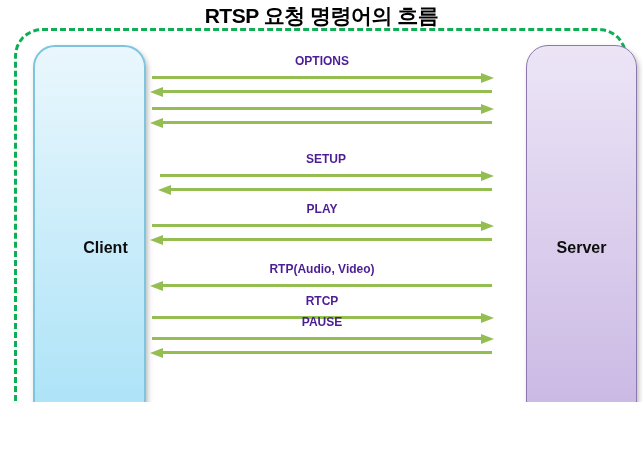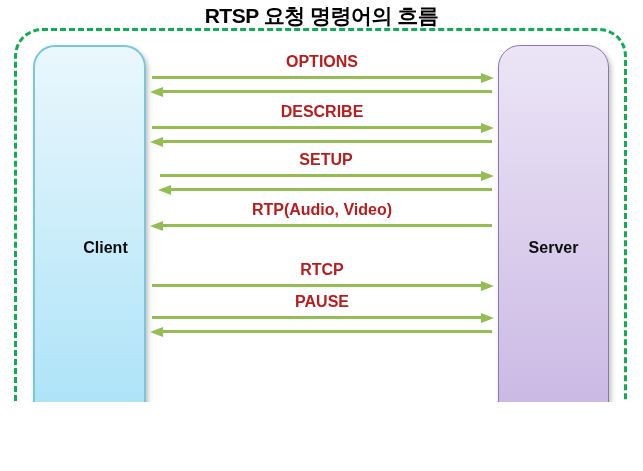--- a/index.html
+++ b/index.html
@@ -42,44 +42,44 @@
     color: #0d0d0d;
     box-shadow: 2px 3px 5px rgba(110,110,110,0.45);
   }
   .actor.client {
     left: 33px; width: 113px;
     background: linear-gradient(to bottom, var(--client-top, #eaf7fd), var(--client-bottom, #a6e1f7));
     border: 2px solid var(--client-border, #7cc5de);
     padding-left: 32px;
   }
   .actor.server {
-    left: 498px; width: 111px;
+    left: 526px; width: 111px;
     background: linear-gradient(to bottom, var(--server-top, #ece5f6), var(--server-bottom, #c7b4e2));
     border: 1.5px solid var(--server-border, #8b76ad);
   }
   .messages {
     position: absolute;
     left: 150px; top: 50px;
     width: 344px; height: 390px;
   }
   .msg { position: absolute; left: 0; right: 0; }
   .msg:nth-of-type(1) { top: 2px; }
   .msg:nth-of-type(2) { top: 52px; }
   .msg:nth-of-type(3) { top: 100px; margin-left: 8px; }
   .msg:nth-of-type(4) { top: 150px; }
   .msg:nth-of-type(5) { top: 210px; }
   .msg:nth-of-type(6) { top: 242px; }
   .msg:nth-of-type(7) { top: 263px; }
   .msg:nth-of-type(8) { top: 331px; }
   .msg .label {
     text-align: center;
-    font-size: 16px;
+    font-size: 12px;
     line-height: 19px;
     font-weight: bold;
-    color: #b91c1c;
+    color: #4c1d95;
   }
   .arrow { position: relative; height: 14px; }
   .arrow .line {
     position: absolute;
     top: 5px; height: 3px;
     background: var(--arrow-green, #94bd52);
   }
   .arrow .head {
     position: absolute;
     top: 2px;
@@ -110,32 +110,42 @@
         <div class="arrow to-server">
           <div class="line"></div>
           <div class="head"></div>
         </div>
         <div class="arrow to-client">
           <div class="line"></div>
           <div class="head"></div>
         </div>
       </div>
       <div class="msg">
-        <div class="label">DESCRIBE</div>
         <div class="arrow to-server">
           <div class="line"></div>
           <div class="head"></div>
         </div>
         <div class="arrow to-client">
           <div class="line"></div>
           <div class="head"></div>
         </div>
       </div>
       <div class="msg">
         <div class="label">SETUP</div>
+        <div class="arrow to-server">
+          <div class="line"></div>
+          <div class="head"></div>
+        </div>
+        <div class="arrow to-client">
+          <div class="line"></div>
+          <div class="head"></div>
+        </div>
+      </div>
+      <div class="msg">
+        <div class="label">PLAY</div>
         <div class="arrow to-server">
           <div class="line"></div>
           <div class="head"></div>
         </div>
         <div class="arrow to-client">
           <div class="line"></div>
           <div class="head"></div>
         </div>
       </div>
       <div class="msg">

